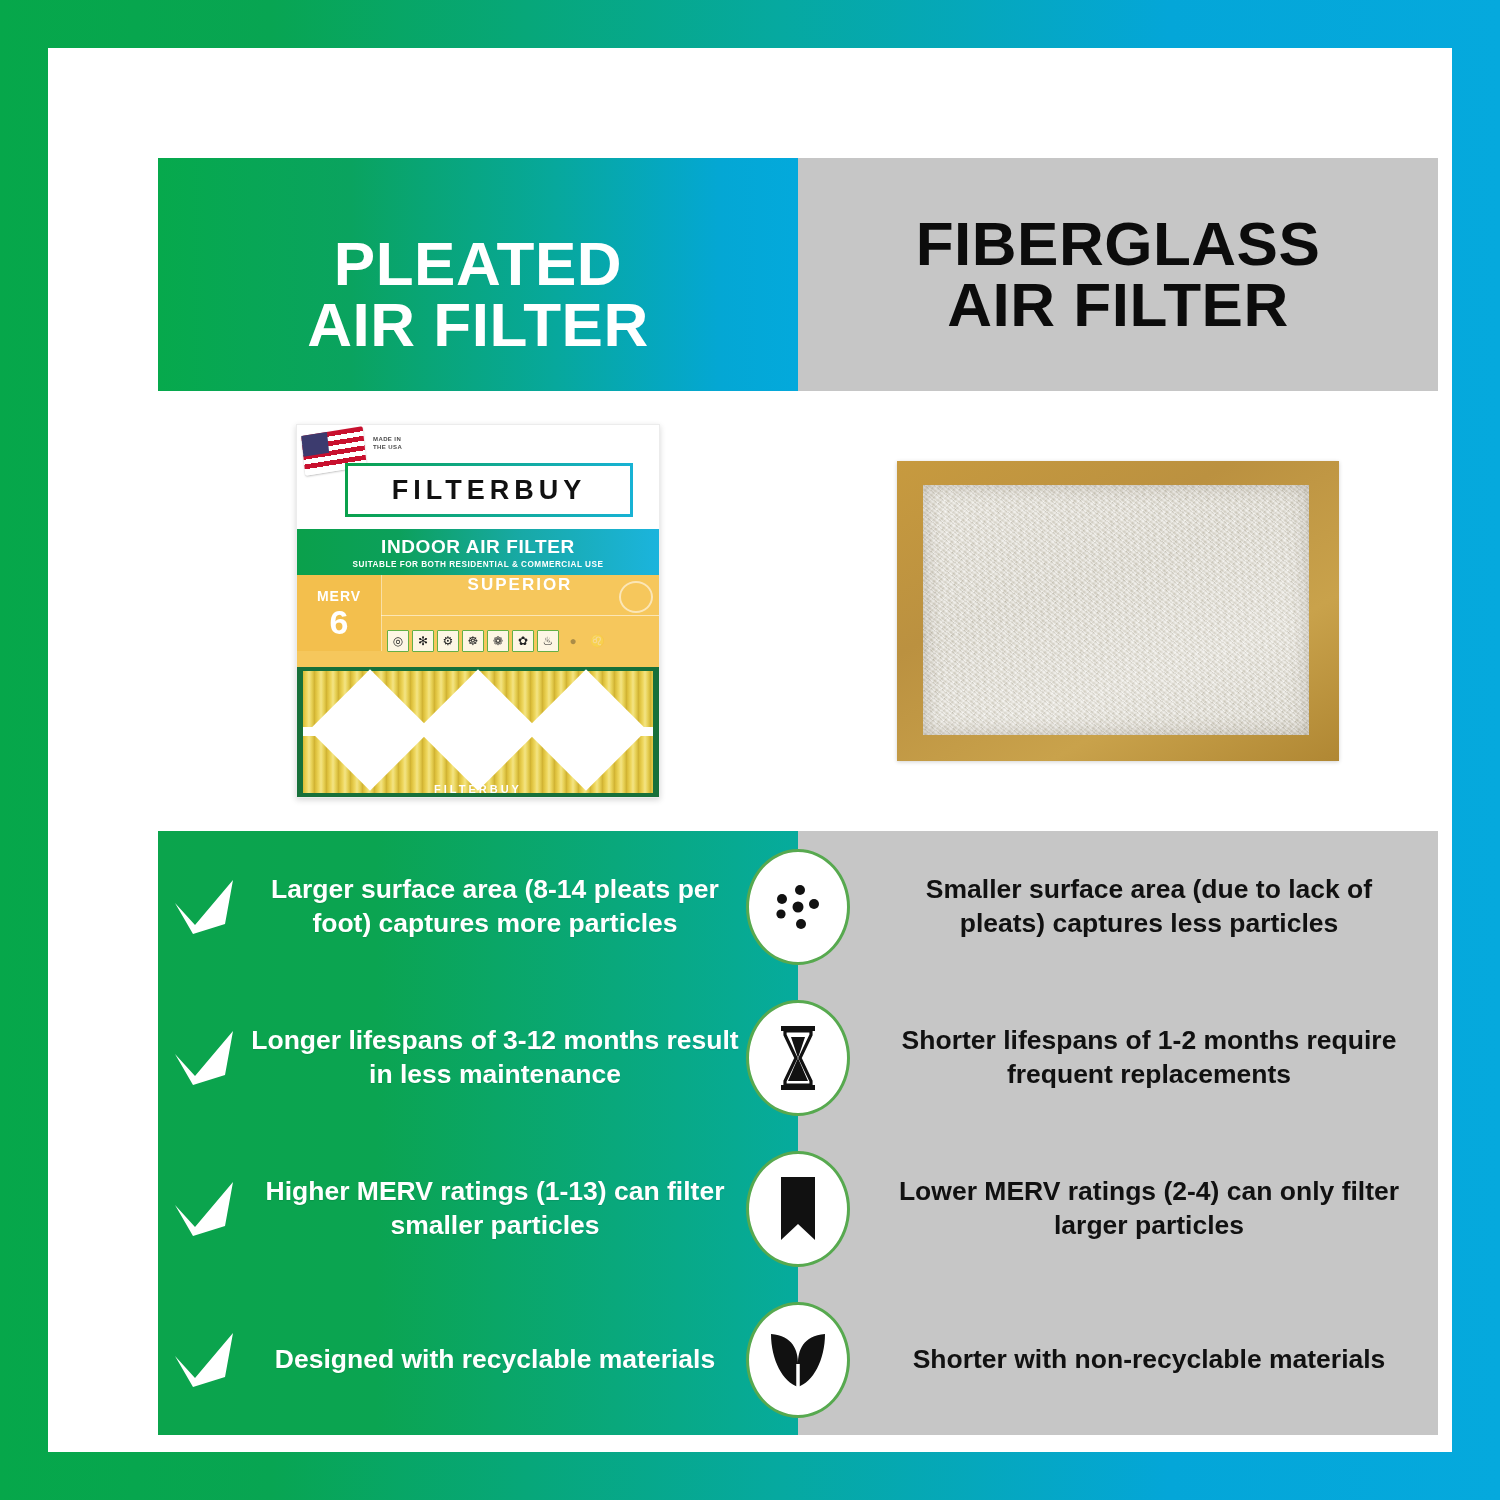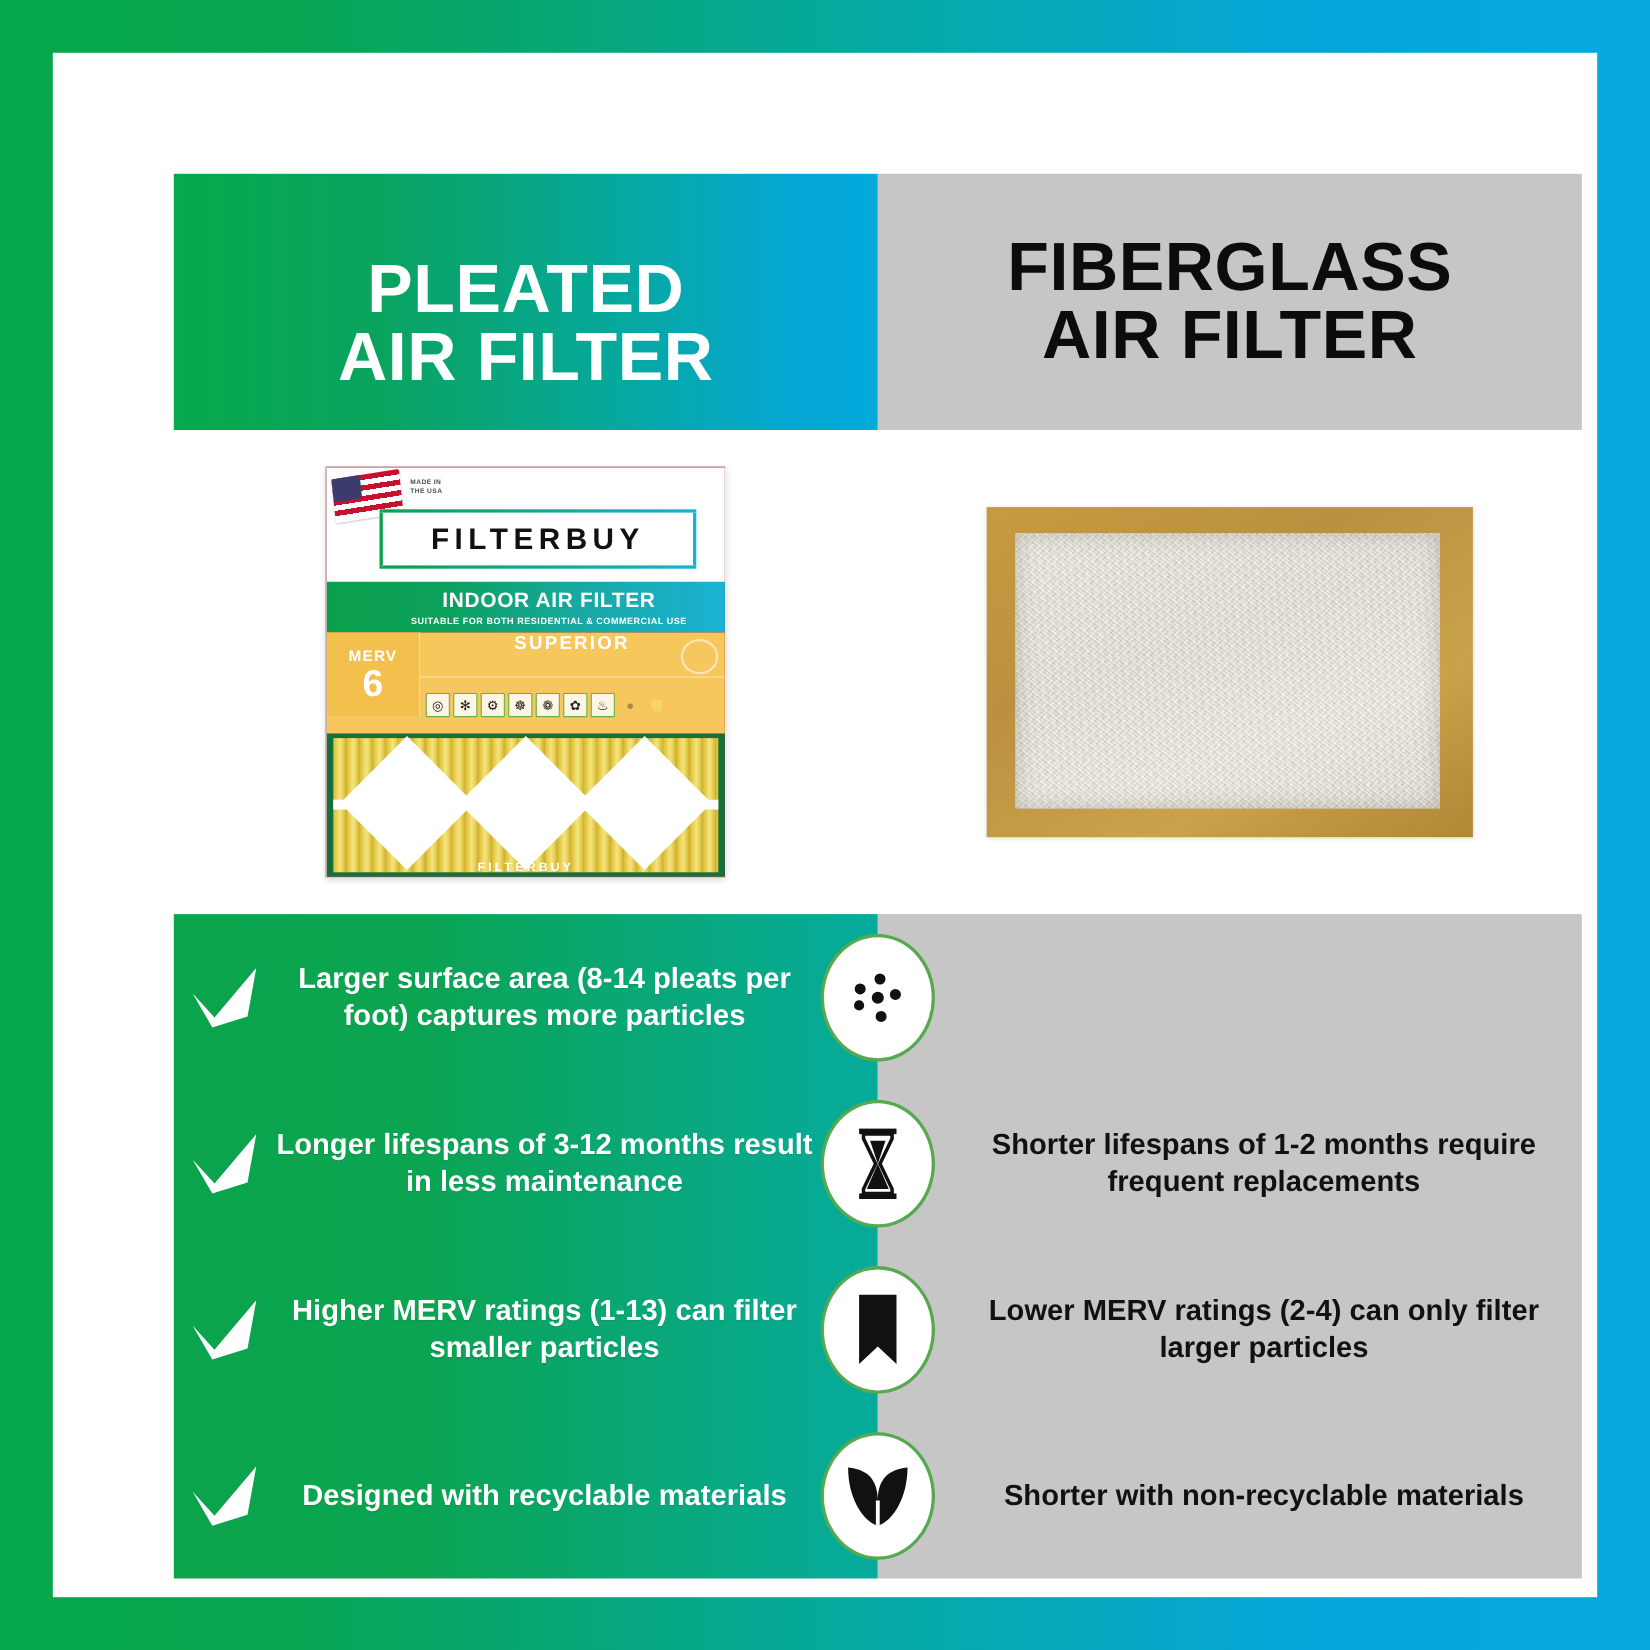--- a/index.html
+++ b/index.html
@@ -44,21 +44,21 @@
   
   .image-row{position:absolute;left:0;top:233px;width:1280px;height:440px;background:#fff;}
   .img-cell{position:absolute;top:0;height:440px;display:flex;align-items:center;justify-content:center;}
   .img-left{left:0;width:640px;}
   .img-right{left:640px;width:640px;}
 
   
   .pleated{
     position:relative;width:362px;height:372px;
     box-shadow:0 2px 6px rgba(0,0,0,0.16);
-    background:#7f1d1d;overflow:hidden;
+    background:#f9a8d4;overflow:hidden;
     border:1px solid #ececec;
   }
   .pl-top{position:absolute;left:0;top:0;width:100%;height:104px;background:#fff;}
   .usflag{
     position:absolute;left:6px;top:6px;width:62px;height:40px;
     background:
       linear-gradient(180deg,
         #c8102e 0 12%, #ffffff 12% 24%, #c8102e 24% 36%, #ffffff 36% 48%,
         #c8102e 48% 60%, #ffffff 60% 72%, #c8102e 72% 84%, #ffffff 84% 100%);
     border-radius:2px;
@@ -80,21 +80,21 @@
     background:#fff;
   }
   .logo-text{
     font-size:27px;font-weight:800;letter-spacing:5px;color:#111;
     font-family:"Liberation Sans", sans-serif;
   }
 
   .pl-band{
     position:absolute;left:0;top:104px;width:100%;height:46px;
     background:linear-gradient(90deg,#0aa04b 0%,#0ca05b 28%,#18a9a6 62%,#1bb4dd 100%);
-    display:flex;flex-direction:column;align-items:center;justify-content:center;color:#fff;padding-left:21px;
+    display:flex;flex-direction:column;align-items:center;justify-content:center;color:#fff;
   }
   .pl-band .b1{font-size:19px;font-weight:800;letter-spacing:0.6px;}
   .pl-band .b2{font-size:8.2px;font-weight:700;letter-spacing:0.5px;margin-top:2px;}
 
   .pl-merv{
     position:absolute;left:0;top:150px;width:100%;height:92px;
     background:#f6c75c;
   }
   .merv-col{
     position:absolute;left:0;top:0;width:84px;height:76px;
@@ -309,20 +309,23 @@
 
         <div class="row" style="top:0;">
           <div class="row-l">
             <div class="check">
               <svg width="62" height="58" viewBox="0 0 62 58">
                   <path d="M2 25 L22 47 L60 2 L52 46 L20 56 Z" fill="#ffffff"></path>
                 </svg>
             </div>
             <div class="txt-l">Larger surface area (8-14 pleats per foot) captures more particles</div>
           </div>
+          <div class="row-r">
+            <div class="txt-r">Smaller surface area (due to lack of pleats) captures less particles</div>
+          </div>
           <div class="badge">
             <svg width="62" height="62" viewBox="0 0 62 62">
               <circle class="dot" cx="15" cy="23" r="5"></circle>
               <circle class="dot" cx="33" cy="14" r="5"></circle>
               <circle class="dot" cx="31" cy="31" r="5.5"></circle>
               <circle class="dot" cx="47" cy="28" r="5"></circle>
               <circle class="dot" cx="14" cy="38" r="4.6"></circle>
               <circle class="dot" cx="34" cy="48" r="5"></circle>
             </svg>
           </div>

